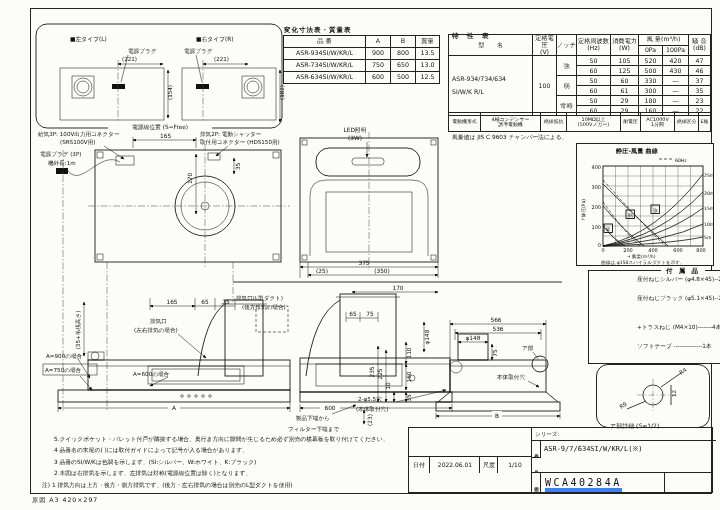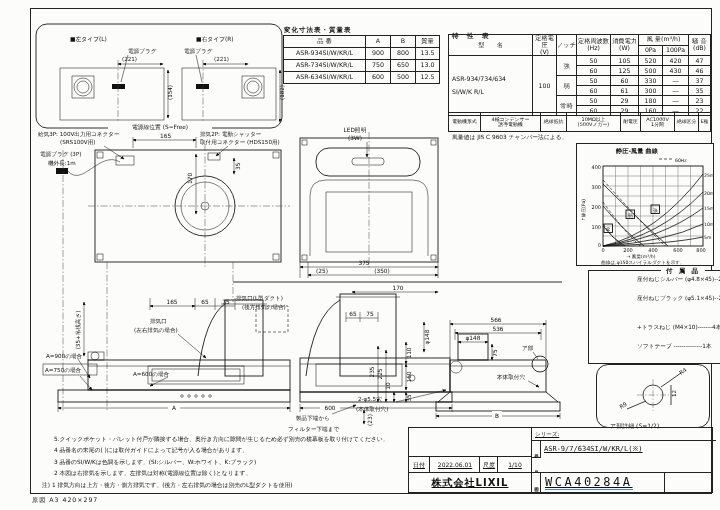--- a/index.html
+++ b/index.html
@@ -14,21 +14,21 @@
   .dimtbl td{font-size:6.3px;height:11px;}
   .spectbl td{font-size:6.2px;}
   .motortbl td{font-size:4.9px;height:18px;}
   .note{font-size:5.8px;line-height:11.4px;white-space:nowrap;}
   .acc-box{border:1px solid #222;background:#fcfcfa;}
   .acc-title{position:absolute;top:-4px;left:50%;transform:translateX(-50%);background:#fcfcfa;
              padding:0 5px;font-size:6.5px;font-weight:bold;letter-spacing:2px;white-space:nowrap;}
   .acc{font-size:5.7px;line-height:9.6px;white-space:pre;padding-left:4px;}
   .acc.r{text-align:right;padding-right:16px;}
   .tb-cell{position:absolute;border-left:0.9px solid #222;border-top:0.9px solid #222;
-           font-size:6px;overflow:hidden;white-space:nowrap;text-decoration:underline;}
+           font-size:6px;overflow:hidden;white-space:nowrap;}
   .vlab{writing-mode:vertical-rl;font-size:4.6px;text-align:center;line-height:9px;}
   .chart-box{border:1px solid #222;background:#fcfcfa;}
   .detail-box{border:1px solid #222;border-radius:12px;background:#fcfcfa;}
   .detail-lbl{position:absolute;bottom:-4px;left:10px;background:#fcfcfa;padding:0 3px;
               font-size:6px;white-space:nowrap;}
 </style>
 </head>
 <body>
 
 <div id="stage">
@@ -536,26 +536,25 @@
     <div class="note" style="padding-left:12px;">2 本図は右排気を示します。左排気は対称(電源線位置は除く)となります。</div>
     <div class="note">注) 1 排気方向は上方・後方・側方排気です。(後方・左右排気の場合は別売のL型ダクトを使用)</div>
   </div>
 
   <div class="abs" style="left:408px;top:427px;width:303px;height:64px;border:1px solid #222;">
     <div class="tb-cell" style="left:0;top:0;width:122px;height:28px;border-top:none;border-left:none;"></div>
     <div class="tb-cell" style="left:0;top:28px;width:20px;height:16px;border-left:none;line-height:16px;text-align:center;">日付</div>
     <div class="tb-cell" style="left:20px;top:28px;width:50px;height:16px;line-height:16px;text-align:center;">2022.06.01</div>
     <div class="tb-cell" style="left:70px;top:28px;width:18px;height:16px;line-height:16px;text-align:center;">尺度</div>
     <div class="tb-cell" style="left:88px;top:28px;width:34px;height:16px;line-height:16px;text-align:center;">1/10</div>
-    <div class="tb-cell" style="left:0;top:44px;width:122px;height:20px;border-left:none;line-height:19px;text-align:center;font-size:10px;font-weight:bold;letter-spacing:1px;">株式会社LIXIL</div>
     <div class="tb-cell" style="left:122px;top:0;width:181px;height:12px;border-top:none;line-height:12px;padding-left:3px;font-size:5.5px;">シリーズ:</div>
     <div class="tb-cell vlab" style="left:122px;top:12px;width:9px;height:17px;">品番</div>
     <div class="tb-cell" style="left:131px;top:12px;width:172px;height:17px;line-height:17px;padding-left:3px;font-family:'DejaVu Sans Mono','Liberation Mono',monospace;font-size:7px;">ASR-9/7/634SI/W/KR/L(※)</div>
     <div class="tb-cell vlab" style="left:122px;top:29px;width:9px;height:15px;">品名</div>
     <div class="tb-cell vlab" style="left:122px;top:44px;width:9px;height:20px;">図番</div>
     <div class="tb-cell" style="left:131px;top:44px;width:124px;height:20px;line-height:19px;padding-left:4px;">
-      <span style="font-family:'DejaVu Sans Mono','Liberation Mono',monospace;font-size:12px;letter-spacing:2.5px;border-bottom:1px solid #3b82f6;">WCA40284A</span>
+      <span style="font-family:'DejaVu Sans Mono','Liberation Mono',monospace;font-size:10px;letter-spacing:2.5px;border-bottom:4px solid #3b82f6;">WCA40284A</span>
     </div>
     <div class="tb-cell" style="left:255px;top:44px;width:48px;height:20px;"></div>
   </div>
 
   <div class="abs" style="left:32px;top:496px;font-size:6.2px;letter-spacing:1px;">原図 A3 420×297</div>
 </div>
 
 </body></html>

